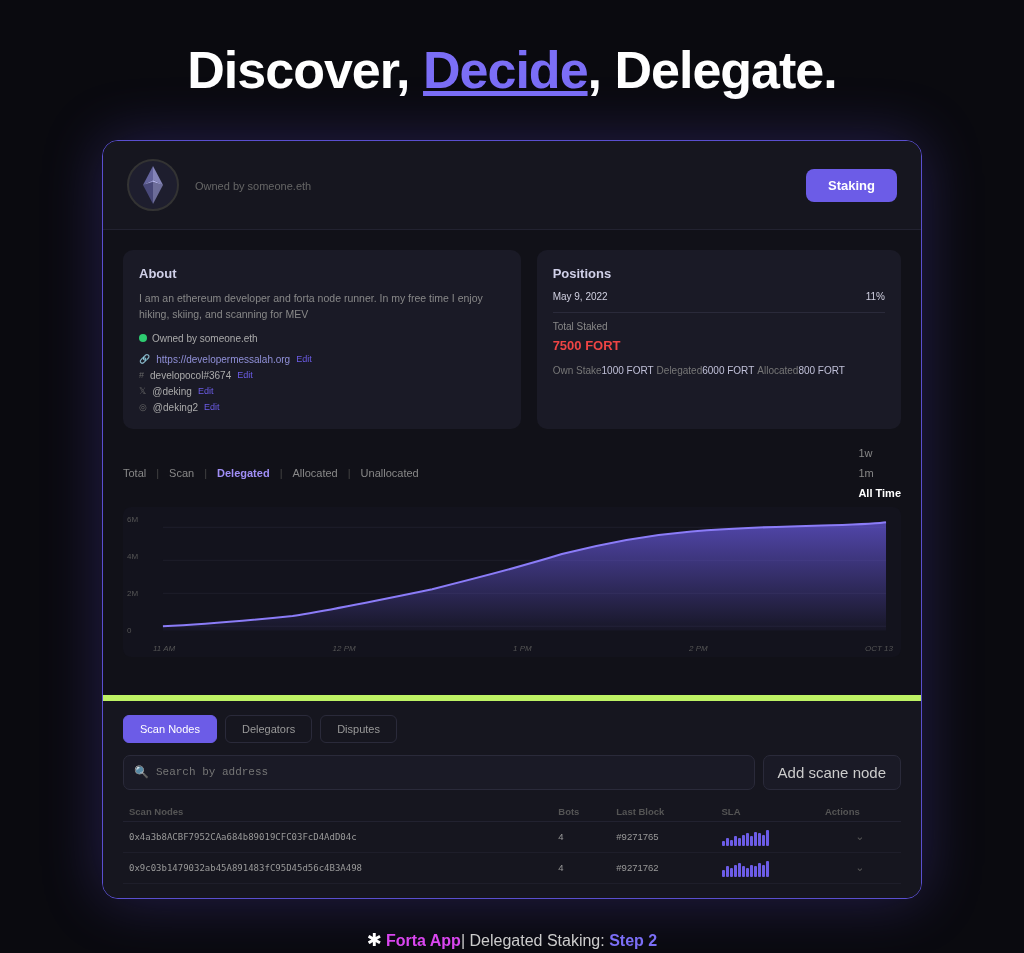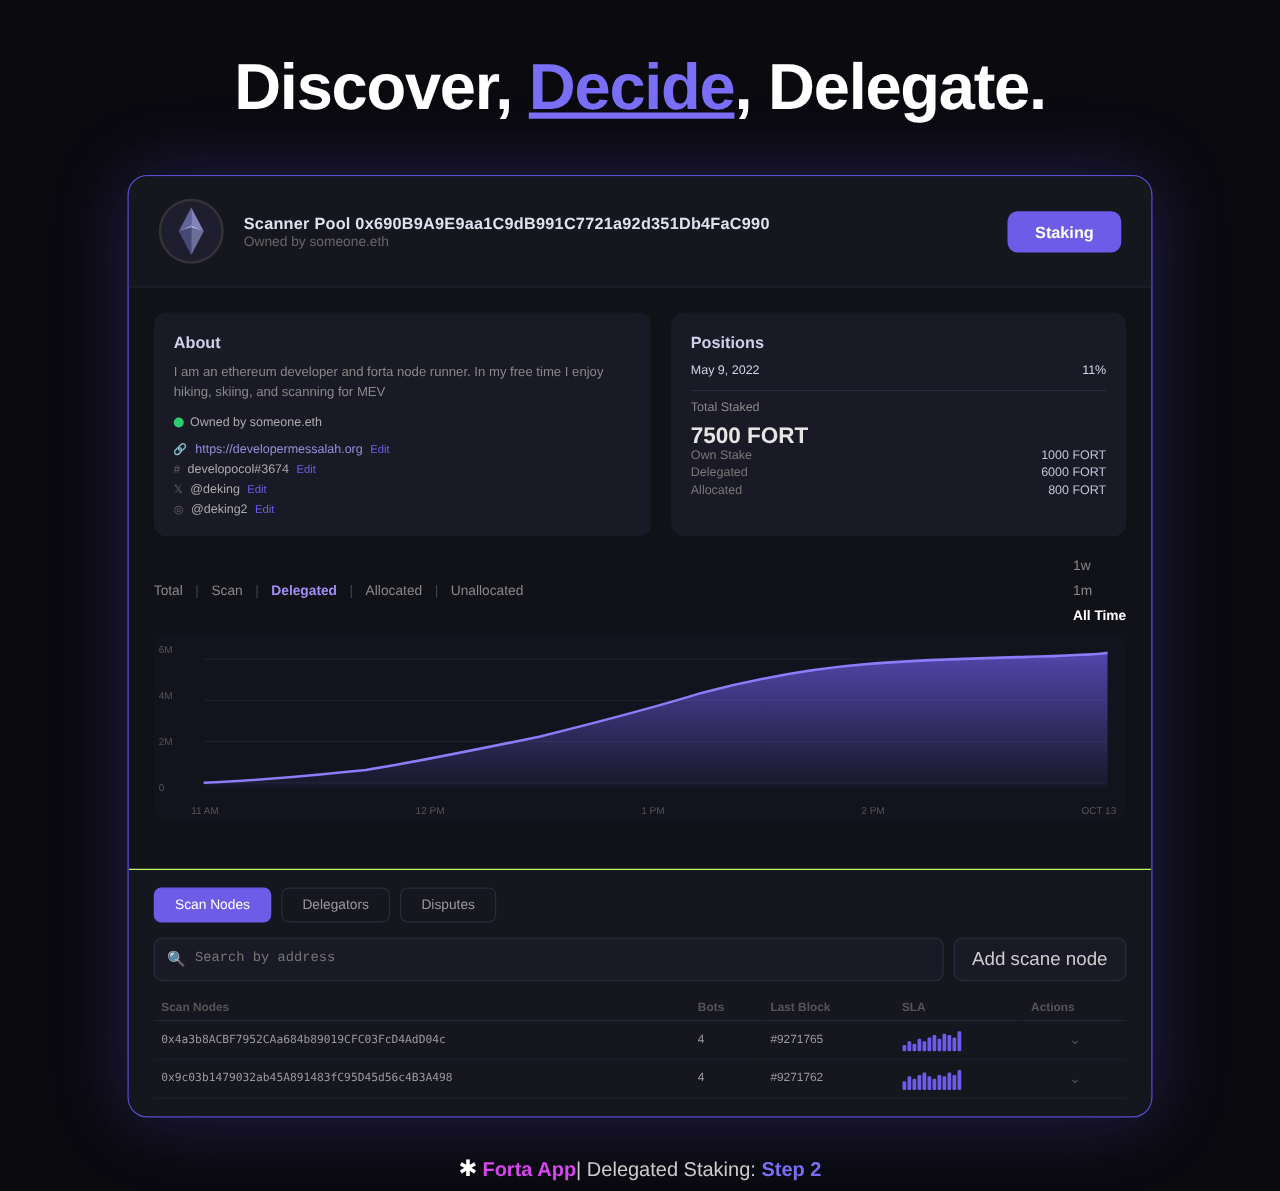--- a/index.html
+++ b/index.html
@@ -184,28 +184,28 @@
       border: none;
       border-top: 1px solid #2a2a3a;
       margin-bottom: 8px;
     }
     .total-staked-label {
       font-size: 10px;
       color: #888;
       margin-bottom: 6px;
     }
     .total-staked-value {
-      font-size: 18px;
+      font-size: 13px;
       font-weight: 700;
-      color: #e5e5e5;
-      margin-bottom: 0;
+      color: #ef4444;
+      margin-bottom: 12px;
     }
     .staked-rows {
       display: flex;
-      flex-direction: column;
+      flex-direction: row;
       gap: 3px;
     }
     .staked-row {
       display: flex;
       justify-content: space-between;
     }
     .staked-row-label {
       font-size: 10px;
       color: #777;
     }
@@ -293,30 +293,31 @@
       font-size: 8px;
       color: #555;
     }
     .chart-x-labels {
       position: absolute;
       bottom: 4px;
       left: 30px;
       right: 8px;
       display: flex;
       justify-content: space-between;
+      font-style: italic;
     }
     .chart-x-label {
       font-size: 8px;
       color: #555;
     }
 
     
     .bottom-section {
       background: #16161f;
-      border-top: 1px solid #bef264;
+      border-top: 6px solid #bef264;
       padding: 14px 20px;
     }
 
     .scan-tabs {
       display: flex;
       gap: 8px;
       margin-bottom: 12px;
     }
     .scan-tab {
       padding: 7px 16px;
@@ -447,21 +448,20 @@
       <svg class="eth-diamond" viewBox="0 0 24 38" fill="none" xmlns="http://www.w3.org/2000/svg">
         <polygon points="12,0 22,19 12,14" fill="#8f8fc8" opacity="0.9"></polygon>
         <polygon points="12,0 2,19 12,14" fill="#6a6aa8" opacity="0.9"></polygon>
         <polygon points="12,16 22,19 12,38" fill="#8f8fc8" opacity="0.7"></polygon>
         <polygon points="12,16 2,19 12,38" fill="#5a5a98" opacity="0.7"></polygon>
         <polygon points="12,14 22,19 12,16" fill="#b0b0e8"></polygon>
         <polygon points="12,14 2,19 12,16" fill="#9090c8"></polygon>
       </svg>
     </div>
     <div class="header-info">
-      <div class="scanner-pool-title">Scanner Pool 0x690B9A9E9aa1C9dB991C7721a92d351Db4FaC990</div>
       <div class="scanner-pool-owner">Owned by someone.eth</div>
     </div>
     <button class="delegate-btn">Staking</button>
   </div>
 
   <div class="app-content">
 
     <div class="info-row">
 
       <div class="about-card">

